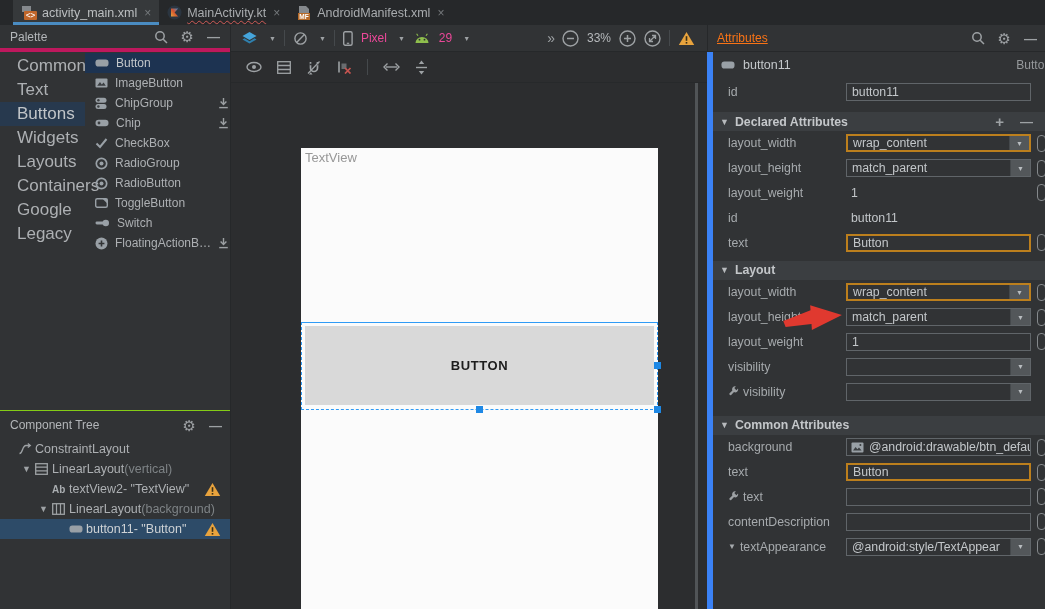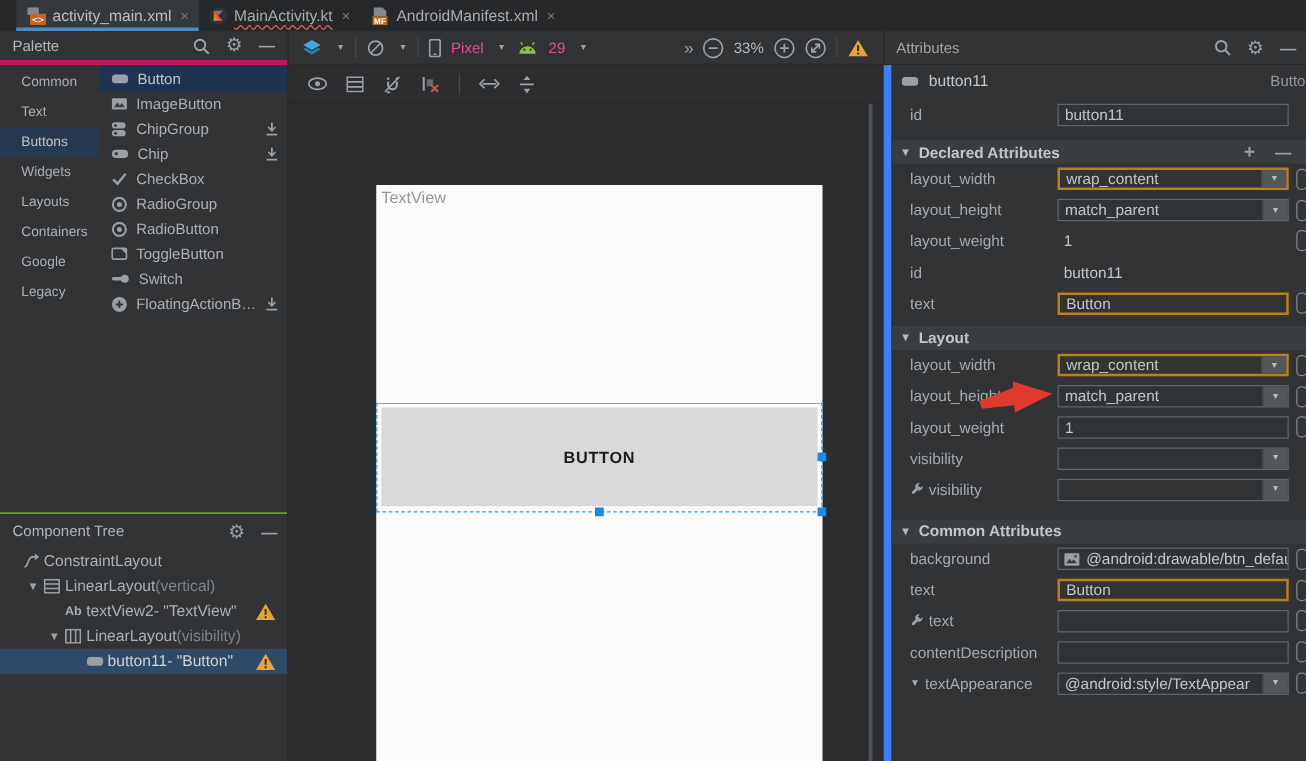--- a/index.html
+++ b/index.html
@@ -31,26 +31,26 @@
   .hicons{display:flex;align-items:center;gap:13px;}
   .dtb{position:absolute;left:230px;top:25px;width:477px;height:27px;box-sizing:border-box;
        border-bottom:1px solid #26282a;border-left:1px solid #26282a;
        display:flex;align-items:center;gap:8px;padding:0 12px 0 10px;}
   .dtb .lbl{color:#ec4899;}
   .chev{font-size:14px;color:#9da1a4;letter-spacing:-1px;}
   .zoomtxt{color:#b6b9bc;}
   .ahead{position:absolute;left:707px;top:25px;width:338px;height:27px;box-sizing:border-box;
          border-bottom:1px solid #26282a;border-left:1px solid #26282a;
          display:flex;align-items:center;padding:0 8px 0 9px;}
-  .ahead .title{flex:1;color:#a3a3a3;}
+  .ahead .title{flex:1;color:#f97316;text-decoration:underline;}
 
   
   .palette{position:absolute;left:0;top:52px;width:230px;height:356px;display:flex;}
   .cats{width:85px;padding-top:2px;box-sizing:border-box;}
-  .cat{height:24px;line-height:24px;padding-left:17px;font-size:11px;}
+  .cat{height:24px;line-height:24px;padding-left:17px;font-size:17px;}
   .cat.sel{background:#27394e;color:#c1c5c8;}
   .comps{flex:1;padding-top:1px;}
   .comp{height:20px;display:flex;align-items:center;gap:7px;padding:0 7px 0 10px;box-sizing:border-box;}
   .comp.sel{background:#1d3351;color:#c3c7ca;}
   .comp .dl{margin-left:auto;}
 
   
   .ctree{position:absolute;left:0;top:410px;width:230px;height:199px;border-top:1px solid #84cc16;box-sizing:border-box;}
   .chead{height:28px;display:flex;align-items:center;padding:0 8px 0 10px;}
   .chead .title{flex:1;color:#b3b6b9;}
@@ -419,21 +419,21 @@
         </div>
         <div class="tnode" style="padding-left: 39px;">
           <span class="tri">▼</span>
           <span class="nico">
             <svg width="13" height="12">
               <rect x="0.7" y="0.7" width="11.6" height="10.6" fill="none" stroke="#9da1a4" stroke-width="1.3"></rect>
               <path d="M4.5 1 V11 M8.5 1 V11" stroke="#9da1a4" stroke-width="1.2"></path>
             </svg>
           </span>
           <span>LinearLayout</span>
-          <span class="sfx">(visibility)</span>
+          <span class="sfx">(background)</span>
         </div>
         <div class="tnode sel" style="padding-left: 56px;">
           <span class="spc"></span>
           <span class="nico">
             <svg width="14" height="12">
               <rect x="0.5" y="2.5" width="13" height="7" rx="2.8" fill="#99a0a6"></rect>
             </svg>
           </span>
           <span>button11- "Button"</span>
           <span class="ic warn">

